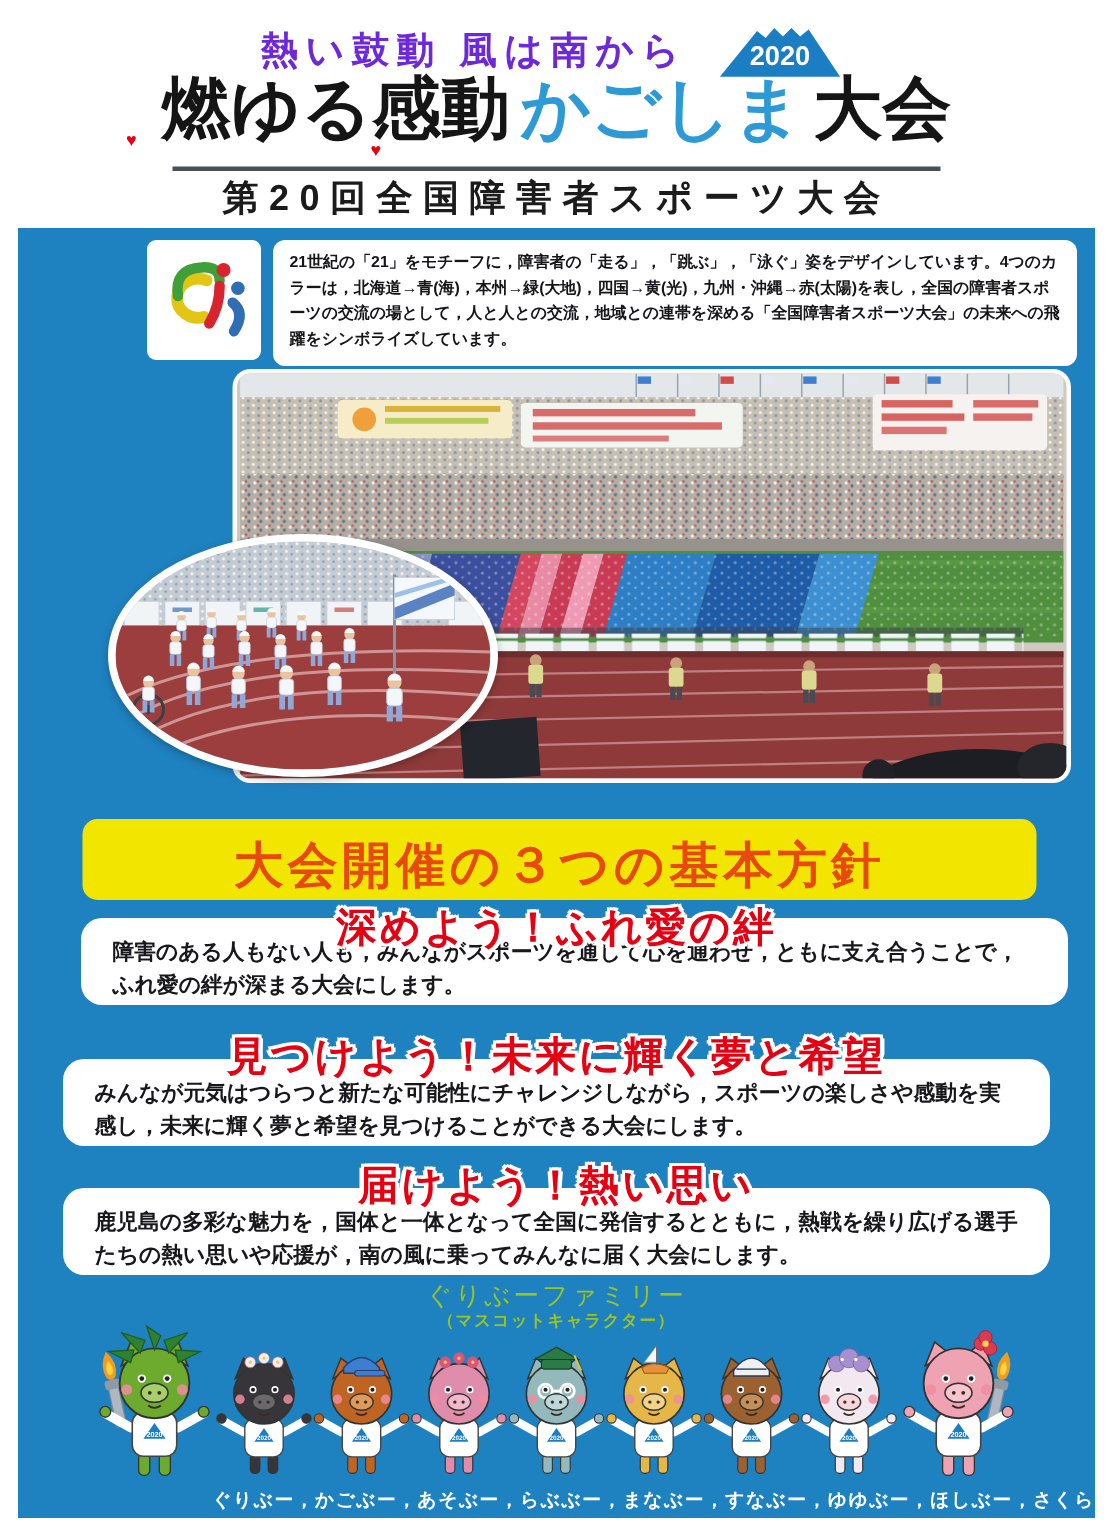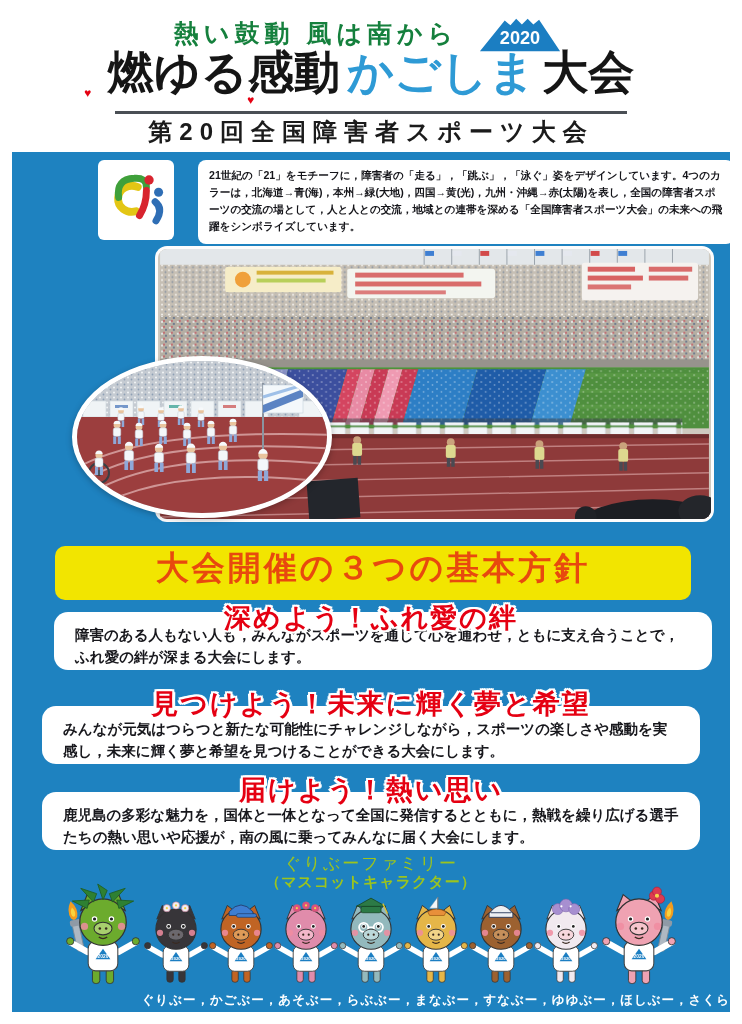--- a/index.html
+++ b/index.html
@@ -2,68 +2,68 @@
 <html style="--panel-blue: #1e82c0; --banner-yellow: #f2e500; --banner-text: #e8490e; --heading-red: #e50012; --family-green: #9cc41d; --title-blue: #2e9ad5; --badge-blue: #1b7ec2;"><head>
 <meta charset="utf-8">
 <style>
   html,body{margin:0;padding:0;}
   .page{position:relative;width:742px;height:1024px;background:#ffffff;overflow:hidden;
         font-family:"Liberation Sans","DejaVu Sans",sans-serif;}
 
   
   .tagline-row{position:absolute;top:12px;left:0;width:100%;display:flex;justify-content:center;
                align-items:center;gap:14px;white-space:nowrap;}
-  .tagline{font-size:25px;font-weight:900;letter-spacing:5px;color:#15803d;}
+  .tagline{font-size:25px;font-weight:900;letter-spacing:5px;color:#6d28d9;}
   .main-title{position:absolute;top:46px;left:0;width:100%;text-align:center;white-space:nowrap;
               font-size:46px;font-weight:900;color:#151515;letter-spacing:0px;line-height:1.15;}
   .main-title .blue{color:var(--title-blue,#2e9ad5);margin:0 7px;}
   .title-heart{position:absolute;font-size:12px;color:#e50012;z-index:4;pointer-events:none;}
   .title-rule{position:absolute;top:111px;left:115px;width:512px;height:3px;background:#4a4f55;}
   .subtitle{position:absolute;top:116px;left:0;width:100%;text-align:center;white-space:nowrap;
             font-size:24px;font-weight:700;letter-spacing:7px;color:#1b1b1b;}
 
   
   .panel{position:absolute;left:12px;top:152px;width:718px;height:860px;
          background:var(--panel-blue,#1e82c0);}
 
   .emblem-box{position:absolute;left:86px;top:8px;width:76px;height:80px;background:#fff;
               border-radius:6px;display:flex;align-items:center;justify-content:center;}
   .desc-box{position:absolute;left:170px;top:8px;width:536px;height:84px;background:#fff;
             border-radius:8px;padding:7px 11px;box-sizing:border-box;
-            font-size:10.6px;font-weight:600;line-height:1.6;color:#15151a;letter-spacing:0px;margin-left:16px;}
+            font-size:10.6px;font-weight:600;line-height:1.6;color:#15151a;letter-spacing:0px;}
 
   .photo-frame{position:absolute;left:143px;top:94px;width:559px;height:276px;border-radius:12px;
                overflow:hidden;border:3px solid rgba(255,255,255,.95);box-sizing:border-box;
                background:#cfc9bf;}
   .oval-frame{position:absolute;left:60px;top:204px;width:260px;height:162px;border-radius:50%;
               overflow:hidden;border:5px solid #ffffff;box-sizing:border-box;background:#c9cfd5;
               box-shadow:0 2px 6px rgba(0,0,0,.25);}
 
   .policy-banner{position:absolute;left:43px;top:394px;width:636px;height:54px;
                  background:var(--banner-yellow,#f2e500);border-radius:10px;
-                 display:flex;align-items:flex-start;justify-content:center;}
+                 display:flex;align-items:flex-end;justify-content:center;}
   .policy-banner span{font-size:33px;font-weight:900;letter-spacing:3px;white-space:nowrap;
                       color:var(--banner-text,#e8490e);}
 
   .policy-heading{position:absolute;left:0;width:100%;text-align:center;z-index:3;white-space:nowrap;
         font-size:27px;font-weight:900;letter-spacing:2px;color:var(--heading-red,#e50012);
         text-shadow:2px 0 0 #fff,-2px 0 0 #fff,0 2px 0 #fff,0 -2px 0 #fff,
                     2px 2px 0 #fff,-2px -2px 0 #fff,2px -2px 0 #fff,-2px 2px 0 #fff,
                     3px 1px 0 #fff,-3px 1px 0 #fff;}
   .policy-box{position:absolute;left:30px;width:658px;height:58px;background:#fff;border-radius:14px;
               box-sizing:border-box;padding:13px 21px 0 21px;
               font-size:14.5px;font-weight:700;line-height:1.5;color:#17171c;}
   .ph1{top:448px;} .pb1{top:460px;margin-left:12px;}
   .ph2{top:534px;} .pb2{top:554px;}
   .ph3{top:620px;} .pb3{top:640px;}
 
   .family-title{position:absolute;top:700px;left:0;width:100%;text-align:center;
                 font-size:17px;font-weight:400;letter-spacing:2px;color:var(--family-green,#9cc41d);}
   .family-subtitle{position:absolute;top:721px;left:0;width:100%;text-align:center;
-                   font-size:15px;font-weight:800;letter-spacing:1px;color:var(--family-green,#9cc41d);}
+                   font-size:11px;font-weight:800;letter-spacing:1px;color:var(--family-green,#9cc41d);}
   .mascot-row{position:absolute;top:730px;left:0;width:100%;display:flex;justify-content:center;
               align-items:flex-end;gap:1px;}
   .mascot{width:64px;height:100px;position:relative;}
   .mascot.big{width:80px;height:110px;}
   .mascot svg{width:100%;height:100%;overflow:visible;display:block;}
   .mascot-names{position:absolute;top:840px;left:0;width:100%;text-align:right;white-space:nowrap;
                 font-size:12.5px;font-weight:700;letter-spacing:1px;color:#ffffff;}
 </style>
 </head>
 <body>

